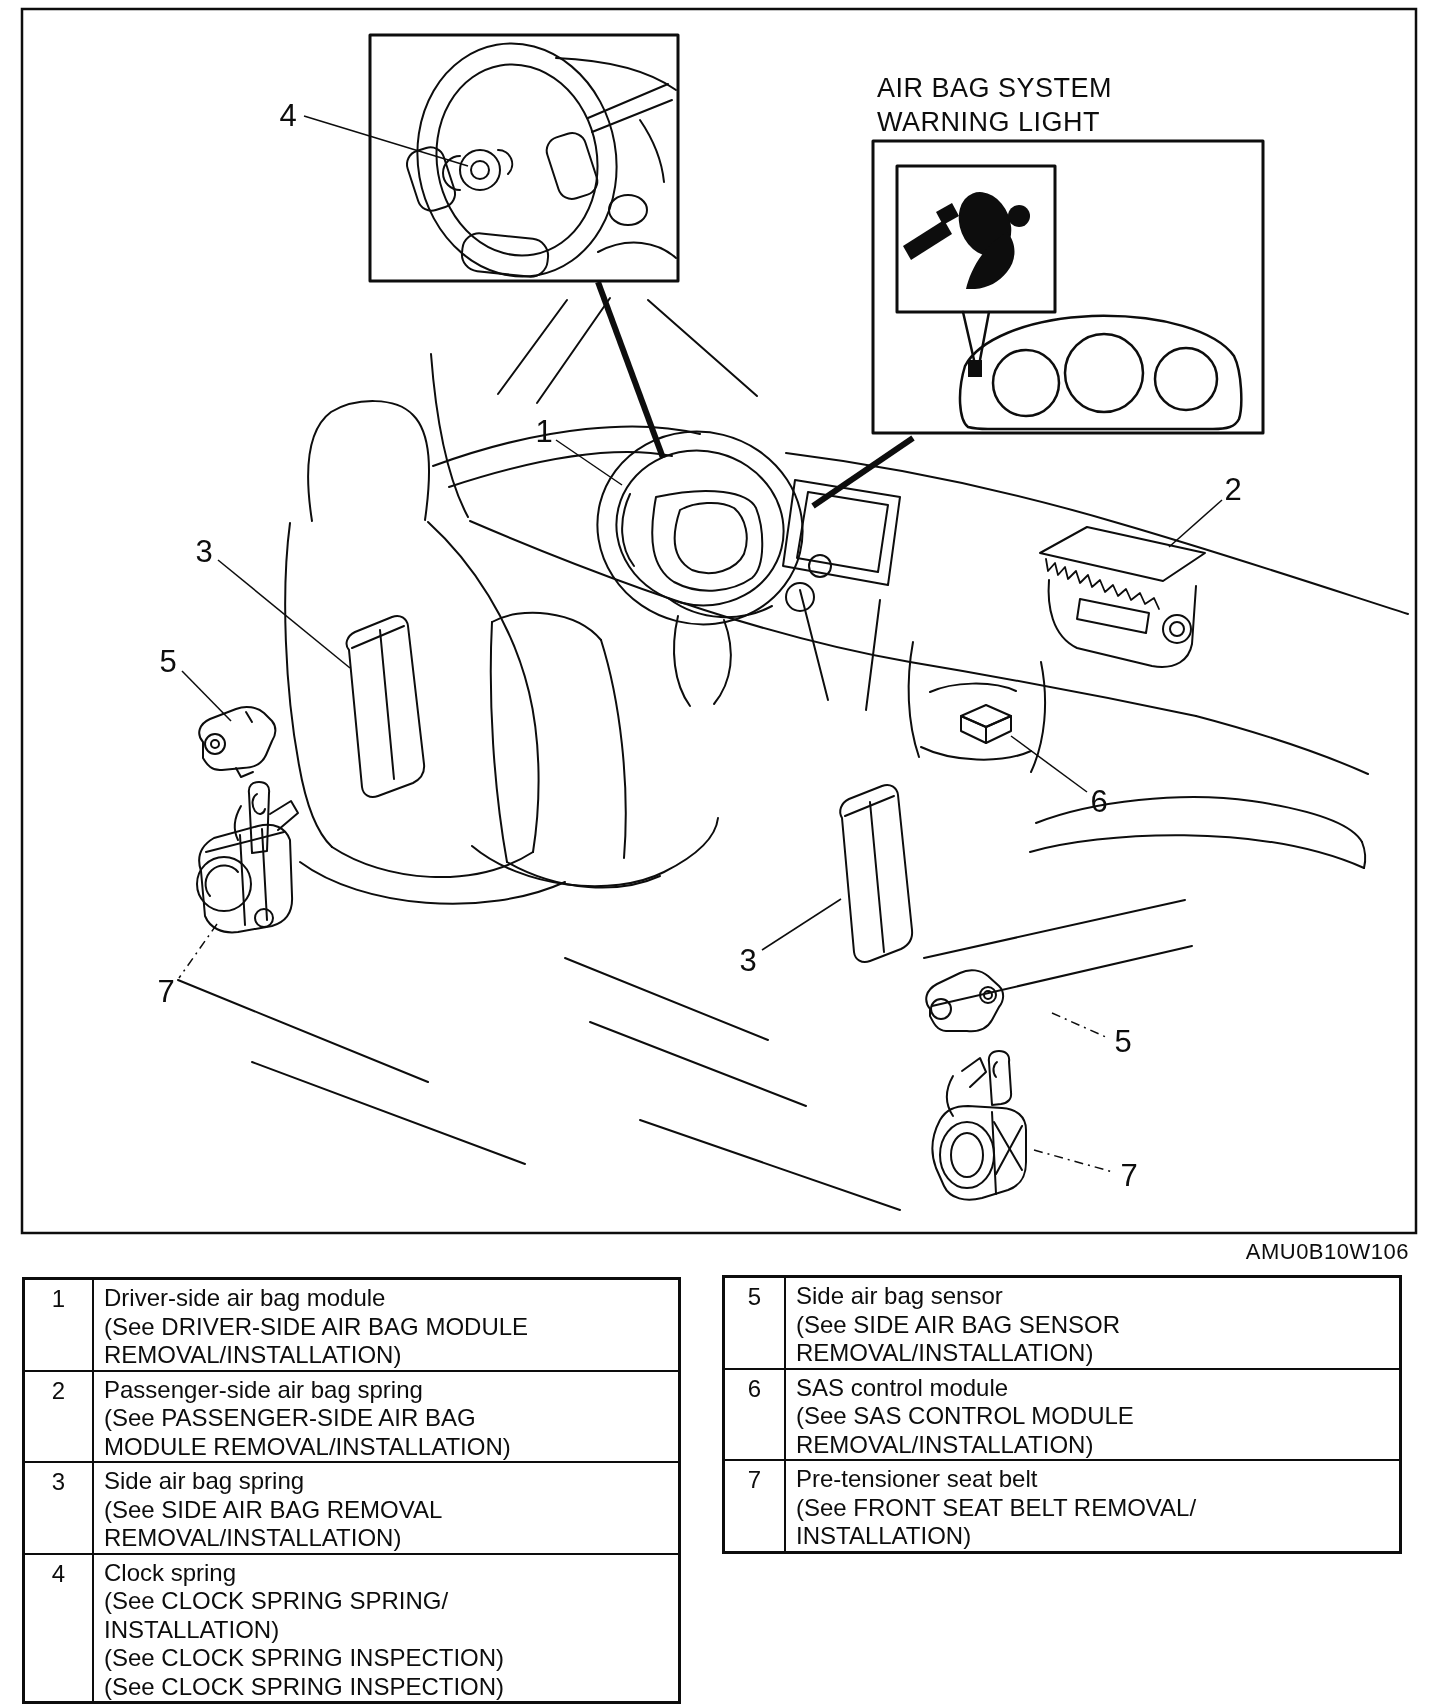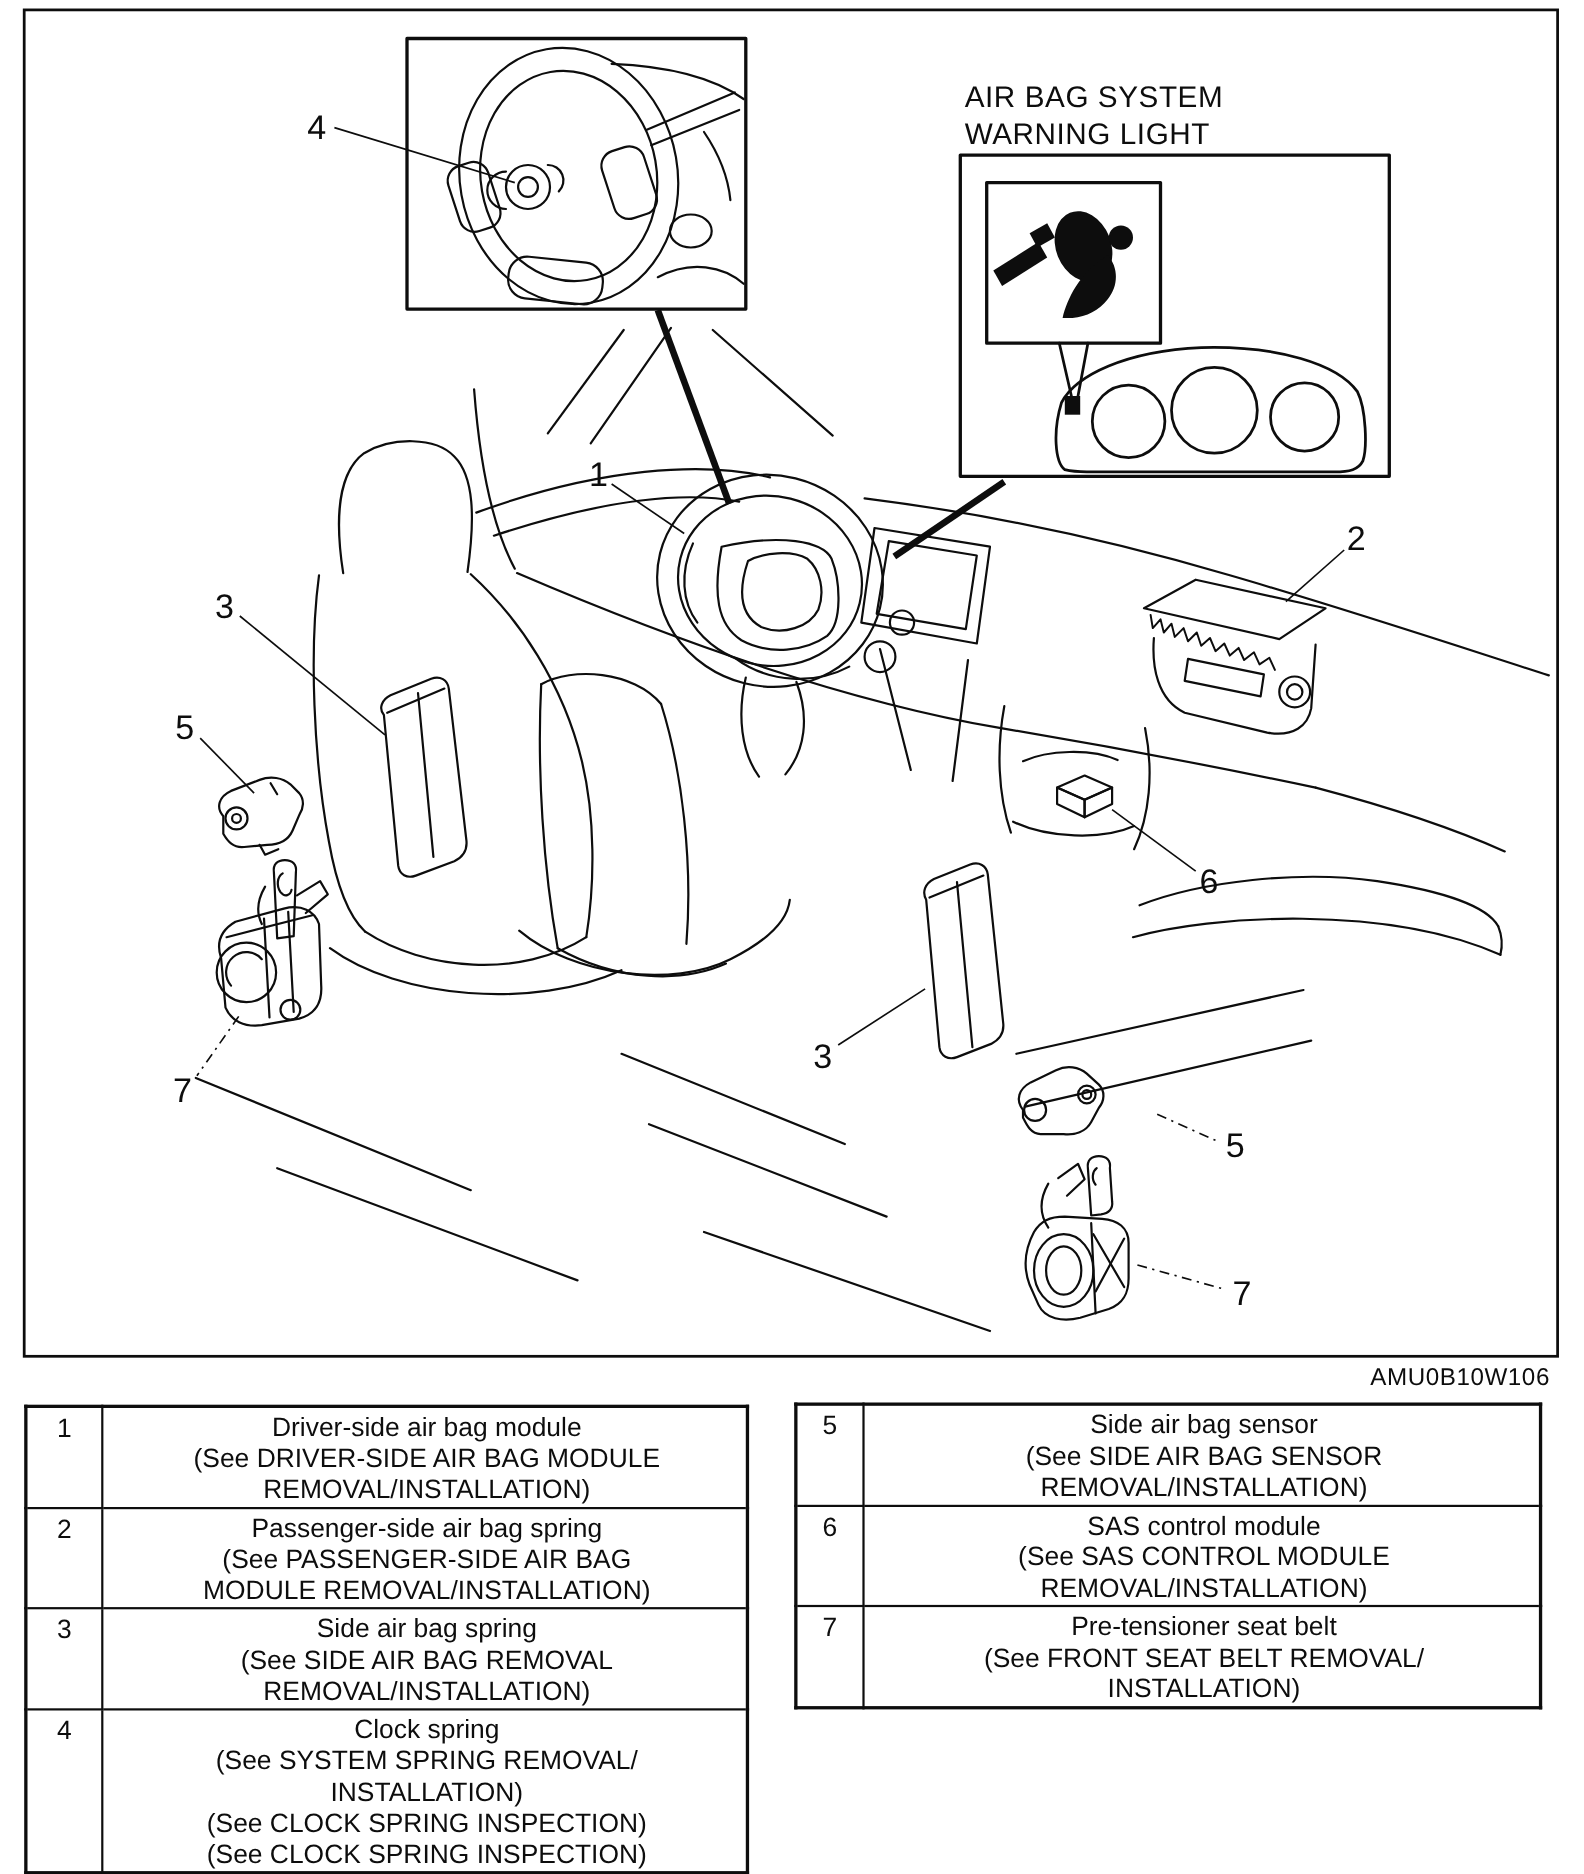--- a/index.html
+++ b/index.html
@@ -18,21 +18,21 @@
     background:#fff;
   }
   table.legend td{
     border:2px solid #0d0d0d;vertical-align:top;
     font-size:24px;line-height:28.5px;color:#0d0d0d;
   }
   #legend-left{left:22px;top:1277px;width:659px;}
   #legend-right{left:722px;top:1275px;width:680px;}
   table.legend td.num{width:65px;text-align:center;padding-top:5px;}
   #legend-right td.num{width:57px;}
-  table.legend td.desc{padding:4px 6px 0 10px;text-align:center;}
+  table.legend td.desc{padding:4px 6px 0 10px;}
   table.legend{border:3px solid #0d0d0d;}
   #legend-left tr:nth-child(1){height:90px;}
   #legend-left tr:nth-child(2){height:88px;}
   #legend-left tr:nth-child(3){height:90px;}
   #legend-left tr:nth-child(4){height:145px;}
   #legend-right tr:nth-child(1){height:92px;}
   #legend-right tr:nth-child(2){height:88px;}
   #legend-right tr:nth-child(3){height:88px;}
 </style>
 </head>
@@ -274,21 +274,21 @@
     <td class="desc">
       <div>Side air bag spring</div>
       <div>(See SIDE AIR BAG REMOVAL</div>
       <div>REMOVAL/INSTALLATION)</div>
     </td>
   </tr>
   <tr>
     <td class="num">4</td>
     <td class="desc">
       <div>Clock spring</div>
-      <div>(See SYSTEM SPRING REMOVAL/</div>
+      <div>(See CLOCK SPRING SPRING/</div>
       <div>INSTALLATION)</div>
       <div>(See CLOCK SPRING INSPECTION)</div>
       <div>(See CLOCK SPRING INSPECTION)</div>
     </td>
   </tr>
 </tbody>
   </table>
 
 <table class="legend" id="legend-right">
   <tbody>

